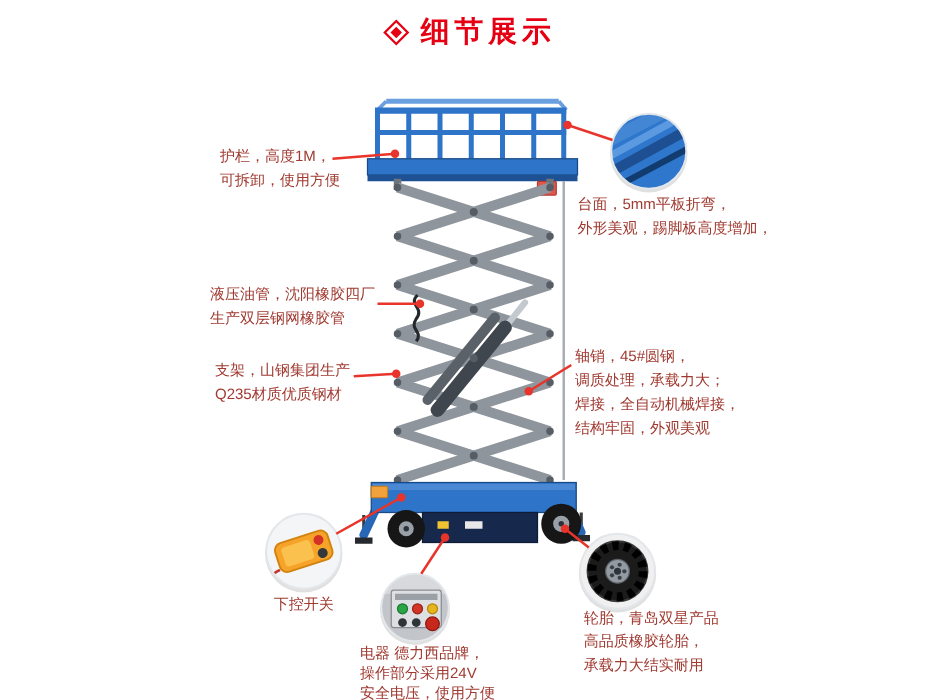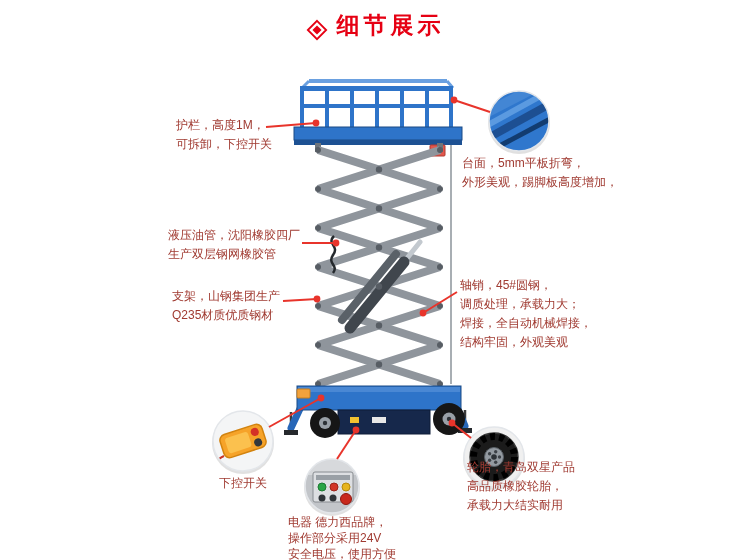--- a/index.html
+++ b/index.html
@@ -4,21 +4,21 @@
 <style>
   * { margin:0; padding:0; box-sizing:border-box; }
   html,body { width:750px; height:560px; }
   body {
     position:relative; width:750px; height:560px; background:#ffffff;
     font-family:"Liberation Sans", sans-serif; overflow:hidden;
   }
   .stage { position:absolute; inset:0; width:750px; height:560px; }
   .header {
     position:absolute; top:10px; left:0; width:100%;
-    display:flex; align-items:flex-end; justify-content:center; gap:9px;
+    display:flex; align-items:center; justify-content:center; gap:9px;
   }
   .title {
     color:#e60013; font-size:23px; font-weight:bold; letter-spacing:4px;
   }
   .note {
     position:absolute; color:#a03a31; font-size:12px; line-height:19px;
     white-space:nowrap;
   }
   .note.center { text-align:left; }
   svg.scene { position:absolute; left:0; top:0; }
@@ -211,21 +211,21 @@
   <div class="header">
     <svg width="22" height="22" viewBox="0 0 24 24">
       <path d="M12 2 L22 12 L12 22 L2 12 Z" fill="none" stroke="#e60013" stroke-width="2"></path>
       <path d="M12 7 L17 12 L12 17 L7 12 Z" fill="#e60013"></path>
     </svg>
     <span class="title">细节展示</span>
   </div>
 
   <div class="note" style="left:176px; top:116px">
     <div>护栏，高度1M，</div>
-    <div>可拆卸，下控开关</div>
+    <div>可拆卸，使用方便</div>
   </div>
 
   <div class="note" style="left:462px; top:154px">
     <div>台面，5mm平板折弯，</div>
     <div>外形美观，踢脚板高度增加，</div>
   </div>
 
   <div class="note" style="left:168px; top:226px">
     <div>液压油管，沈阳橡胶四厂</div>
     <div>生产双层钢网橡胶管</div>
@@ -246,19 +246,19 @@
   <div class="note center" style="left:219px; top:474px">
     <div>下控开关</div>
   </div>
 
   <div class="note" style="left:288px; top:514px; line-height:16px">
     <div>电器 德力西品牌，</div>
     <div>操作部分采用24V</div>
     <div>安全电压，使用方便</div>
   </div>
 
-  <div class="note" style="left:467px; top:458px">
+  <div class="note" style="left:467px; top:485px">
     <div>轮胎，青岛双星产品</div>
     <div>高品质橡胶轮胎，</div>
     <div>承载力大结实耐用</div>
   </div>
 
 </div>
 
 </body></html>

